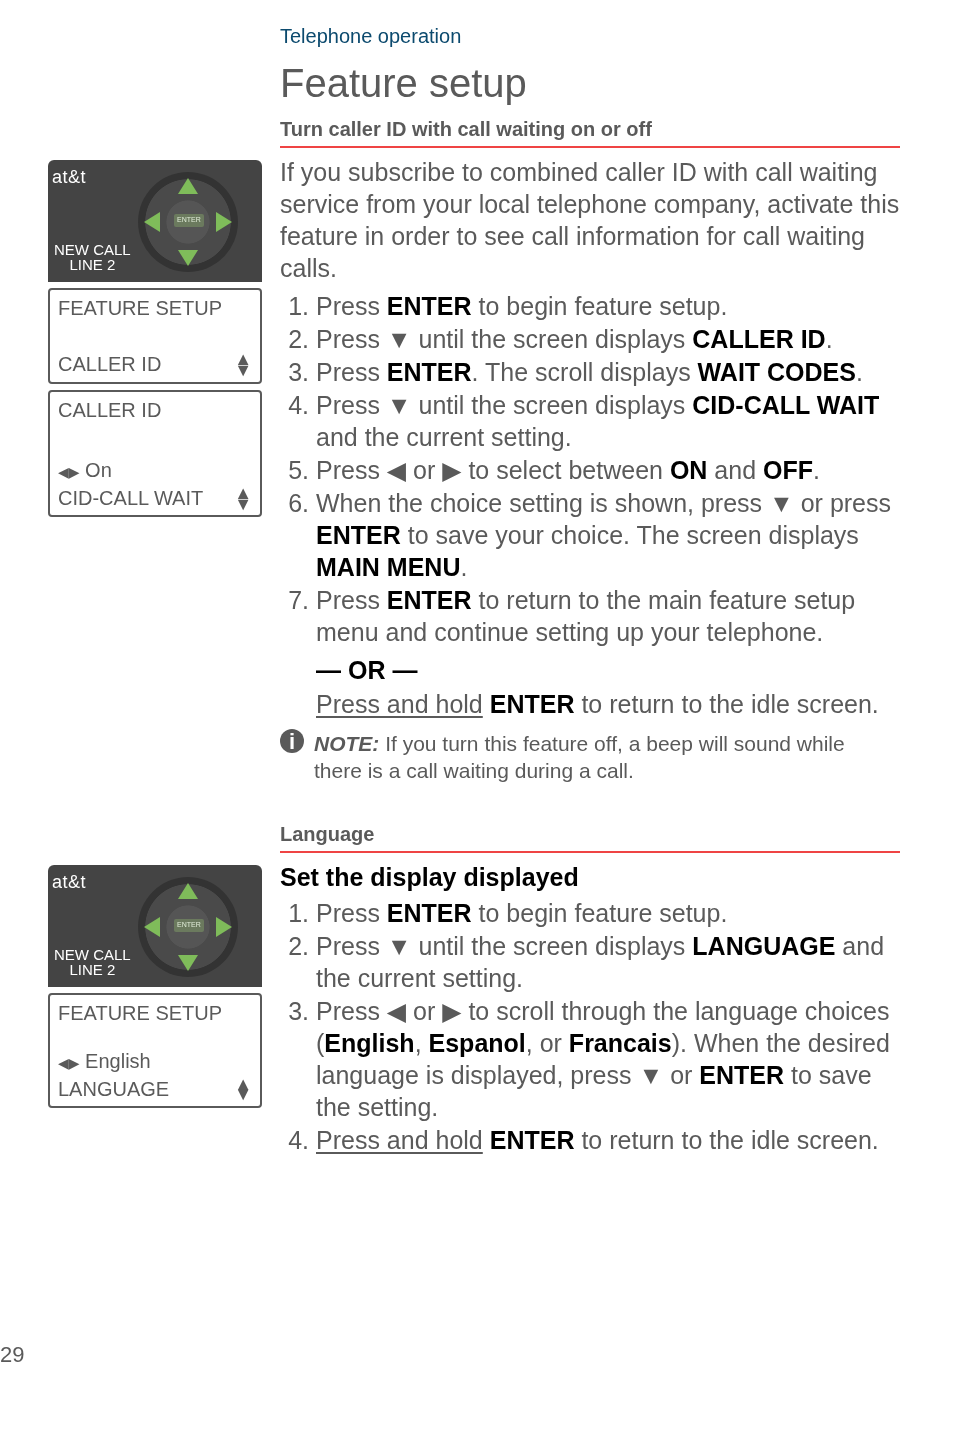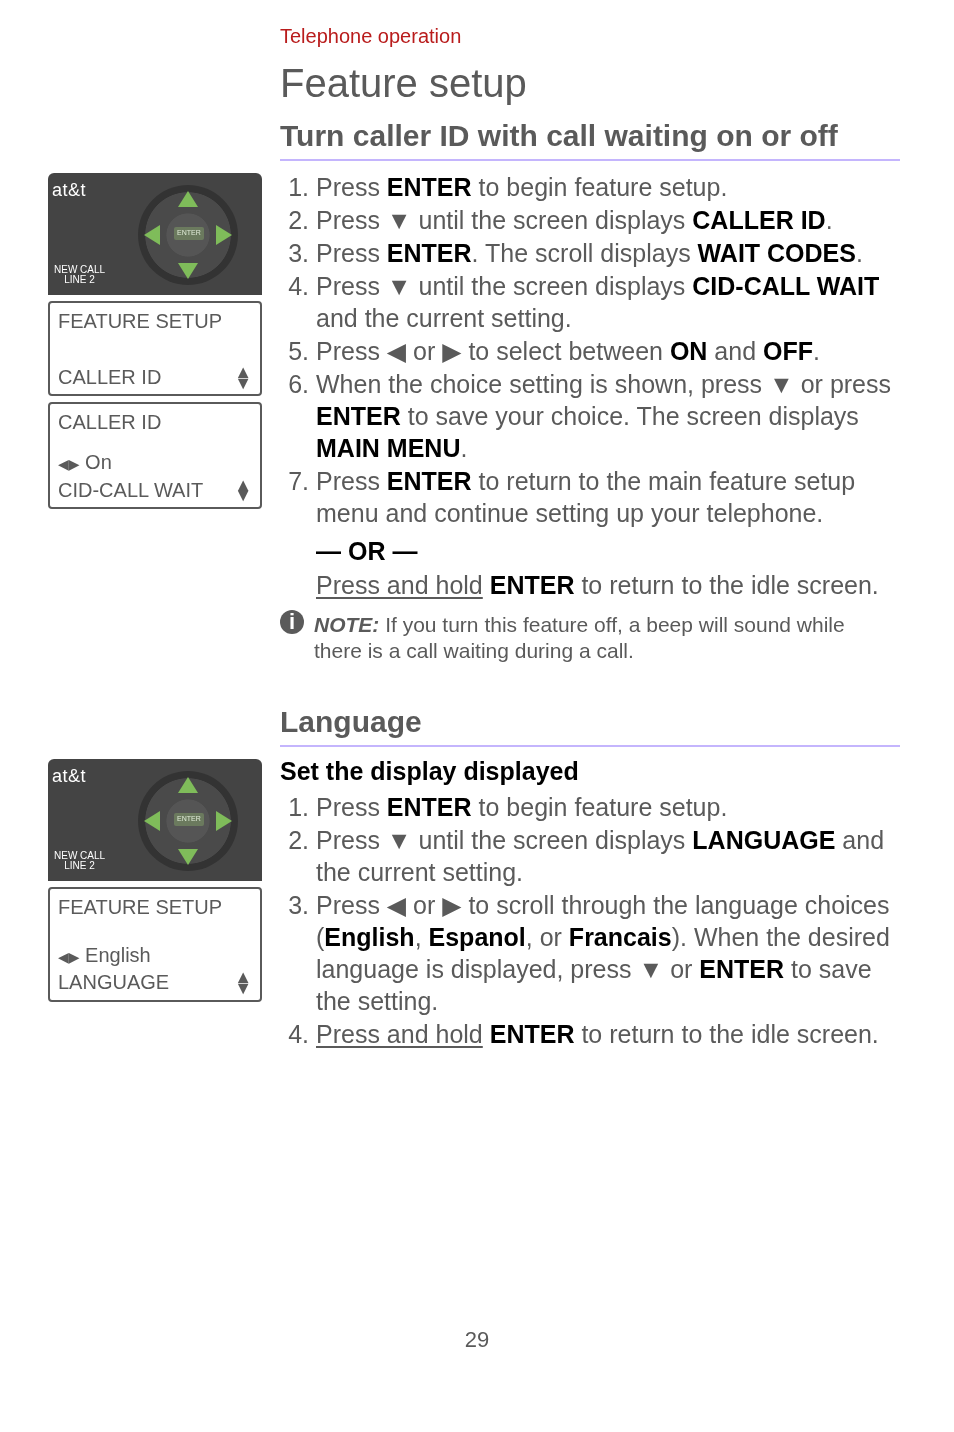--- a/index.html
+++ b/index.html
@@ -21,33 +21,33 @@
   }
   .page {
     width: 100%;
     height: 100%;
     padding: 24px 54px 0 48px;
     position: relative;
   }
   .topcat {
     font-size: 20px;
     margin-left: 232px;
-    color: #b91c1c;
+    color: #0c4a6e;
   }
   h1.title {
     font-size: 40px;
     font-weight: 400;
     margin: 8px 0 8px 232px;
     color: #5a5a5a;
   }
   h2.section {
-    font-size: 30px;
+    font-size: 20px;
     font-weight: 700;
     margin: 0 0 6px 232px;
-    border-bottom: 2px solid #c4b5fd;
+    border-bottom: 2px solid #ef4444;
     padding-bottom: 4px;
   }
   .row {
     display: flex;
     align-items: flex-start;
     gap: 18px;
   }
   .leftcol {
     flex: 0 0 214px;
     display: flex;
@@ -80,42 +80,42 @@
     width: 24px; height: 24px;
     display:inline-flex; align-items:center; justify-content:center;
     font-weight:700; font-size: 22px;
     color:#fff; background:#5a5a5a; border-radius:50%;
     margin-top: -2px;
   }
   .note .ntext { flex:1; }
   .note .nlabel { font-weight:700; font-style: italic; }
   .pagenum {
     position: absolute;
-    bottom: 78px;
+    bottom: 63px;
     left: 0; right: 0;
-    text-align: center;
+    text-align: left;
     font-size: 22px;
   }
   .under { text-decoration: underline; text-underline-offset: 3px; }
 
   
   .device {
     width: 214px; height: 122px;
     background: #444;
     border-radius: 6px 6px 0 0;
     position: relative;
     overflow: hidden;
   }
   .device .logo {
     position:absolute; top:6px; left:4px;
     color:#fff; font-size:18px; font-weight:400; letter-spacing:0.5px;
   }
   .device .linebtn {
     position:absolute; bottom:10px; left:6px;
-    color:#fff; font-size:10px; line-height:1;
+    color:#fff; font-size:15px; line-height:1;
     text-align:center;
   }
   .device .dpad {
     position:absolute; right:24px; top:12px;
     width:100px; height:100px;
     border-radius:50%;
     background: radial-gradient(circle at 50% 50%, #555 0 30%, #4a4a4a 31% 60%, #333 61% 100%);
   }
   .device .dpad::after{
     content:"ENTER";
@@ -142,21 +142,21 @@
     width: 214px;
     border: 2px solid #5a5a5a;
     border-radius: 4px;
     padding: 6px 8px 4px 8px;
     font-size: 20px;
     font-weight: 400;
     color: #5a5a5a;
     background:#fff;
   }
   .lcd .l1 { min-height: 24px; }
-  .lcd .l3 { min-height: 24px; margin-top: 14px; }
+  .lcd .l3 { min-height: 24px; margin-top: 35px; }
   .lcd .l3.short { margin-top: 4px; }
   .lcd .l4 { display:flex; justify-content:space-between; align-items:center; margin-top:2px;}
   .updn { font-size: 18px; line-height: 0.6; display:inline-block; }
   .updn span{ display:block; }
   .lr { font-size: 14px; }
 </style>
 </head>
 <body>
 
 <div class="page">
@@ -199,20 +199,21 @@
           <span>CID-CALL WAIT</span>
           <span class="updn">
               <span>▲</span>
               <span>▼</span>
             </span>
         </div>
       </div>
     </div>
 
     <div class="bodycol">
+      <p>If you subscribe to combined caller ID with call waiting service from your local telephone company, activate this feature in order to see call information for call waiting calls.</p>
       <ol class="steps">
         <li><span>Press </span><span class="bold">ENTER</span><span> to begin feature setup.</span></li>
         <li><span>Press </span><span class="glyph">▼</span><span> until the screen displays </span><span class="bold">CALLER ID</span><span>.</span></li>
         <li><span>Press </span><span class="bold">ENTER</span><span>. The scroll displays </span><span class="bold">WAIT CODES</span><span>.</span></li>
         <li><span>Press </span><span class="glyph">▼</span><span> until the screen displays </span><span class="bold">CID-CALL WAIT</span><span> and the current setting.</span></li>
         <li><span>Press </span><span class="glyph">◀</span><span> or </span><span class="glyph">▶</span><span> to select between </span><span class="bold">ON</span><span> and </span><span class="bold">OFF</span><span>.</span></li>
         <li><span>When the choice setting is shown, press </span><span class="glyph">▼</span><span> or press </span><span class="bold">ENTER</span><span> to save your choice. The screen displays </span><span class="bold">MAIN MENU</span><span>.</span></li>
         <li>
           <span>Press </span><span class="bold">ENTER</span><span> to return to the main feature setup menu and continue setting up your telephone.</span>
           <div class="bold" style="margin:6px 0 2px 0;">— OR —</div>

